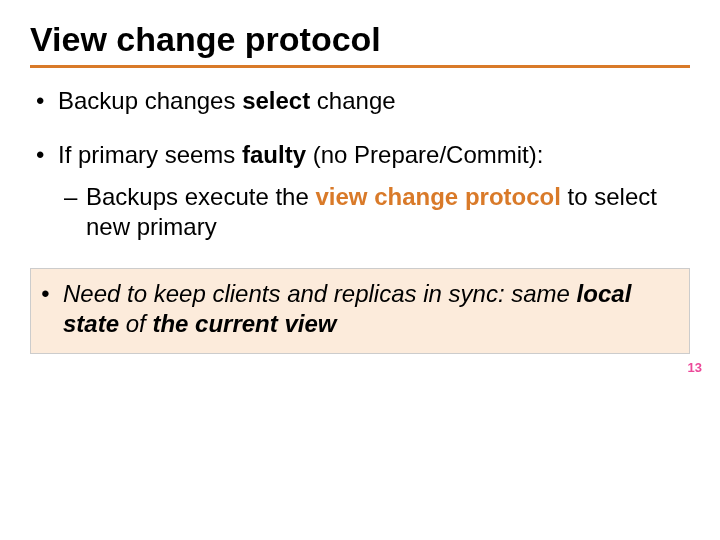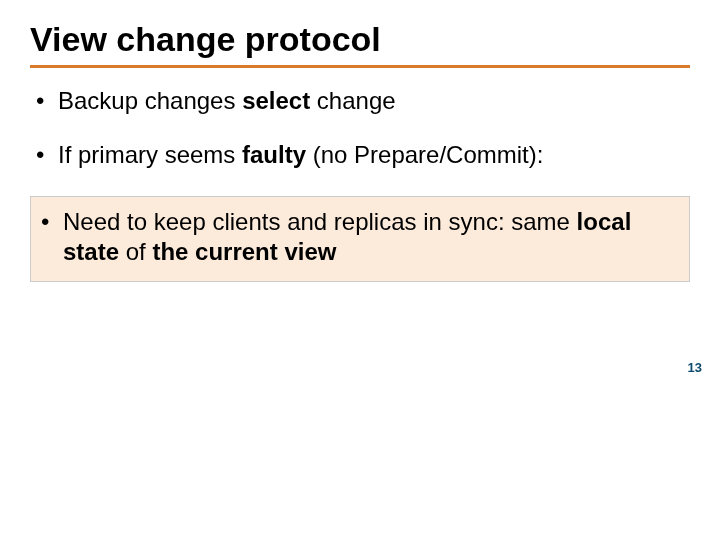--- a/index.html
+++ b/index.html
@@ -55,49 +55,52 @@
     top: 0;
   }
   .no-margin { margin-bottom: 12px; }
   .box {
     background: #fcebdb;
     border: 1px solid #ccc;
     padding: 10px 4px 14px 4px;
     margin-top: 26px;
     margin-bottom: 0;
   }
-  .box .bullet-l1 { margin-bottom: 0; }
+  .box .bullet-l1 { margin-bottom: 0; font-style: italic; }
   .bold-orange { font-weight: bold; color: #d97a29; }
   .bold-green  { font-weight: bold; color: #6aa84f; }
   .bold { font-weight: bold; }
   .page-num {
     position: absolute;
     right: 18px;
     bottom: 14px;
     font-size: 13px;
     font-weight: bold;
-    color: #0c4a6e;
+    color: #ec4899;
   }
 </style>
 </head>
 <body>
 
 <div class="slide">
 
   <div class="title">View change protocol</div>
 
   <div class="content">
 
     <div class="bullet-l1">
       <span>Backup changes </span><span class="bold">select</span><span> change</span>
     </div>
 
     <div class="bullet-l1 no-margin">
       <span>If primary seems </span><span class="bold">faulty</span><span> (no Prepare/Commit):</span>
     </div>
+    <div class="bullet-l2">
+      <span>Backups execute the </span><span class="bold-orange">view change protocol</span><span> to select new primary</span>
+    </div>
 
     <div class="box">
       <div class="bullet-l1">
         <span>Need to keep clients and replicas in sync: same </span><span class="bold">local state</span><span> of </span><span class="bold">the current view</span>
       </div>
     </div>
 
   </div>
 
   <div class="page-num">13</div>

